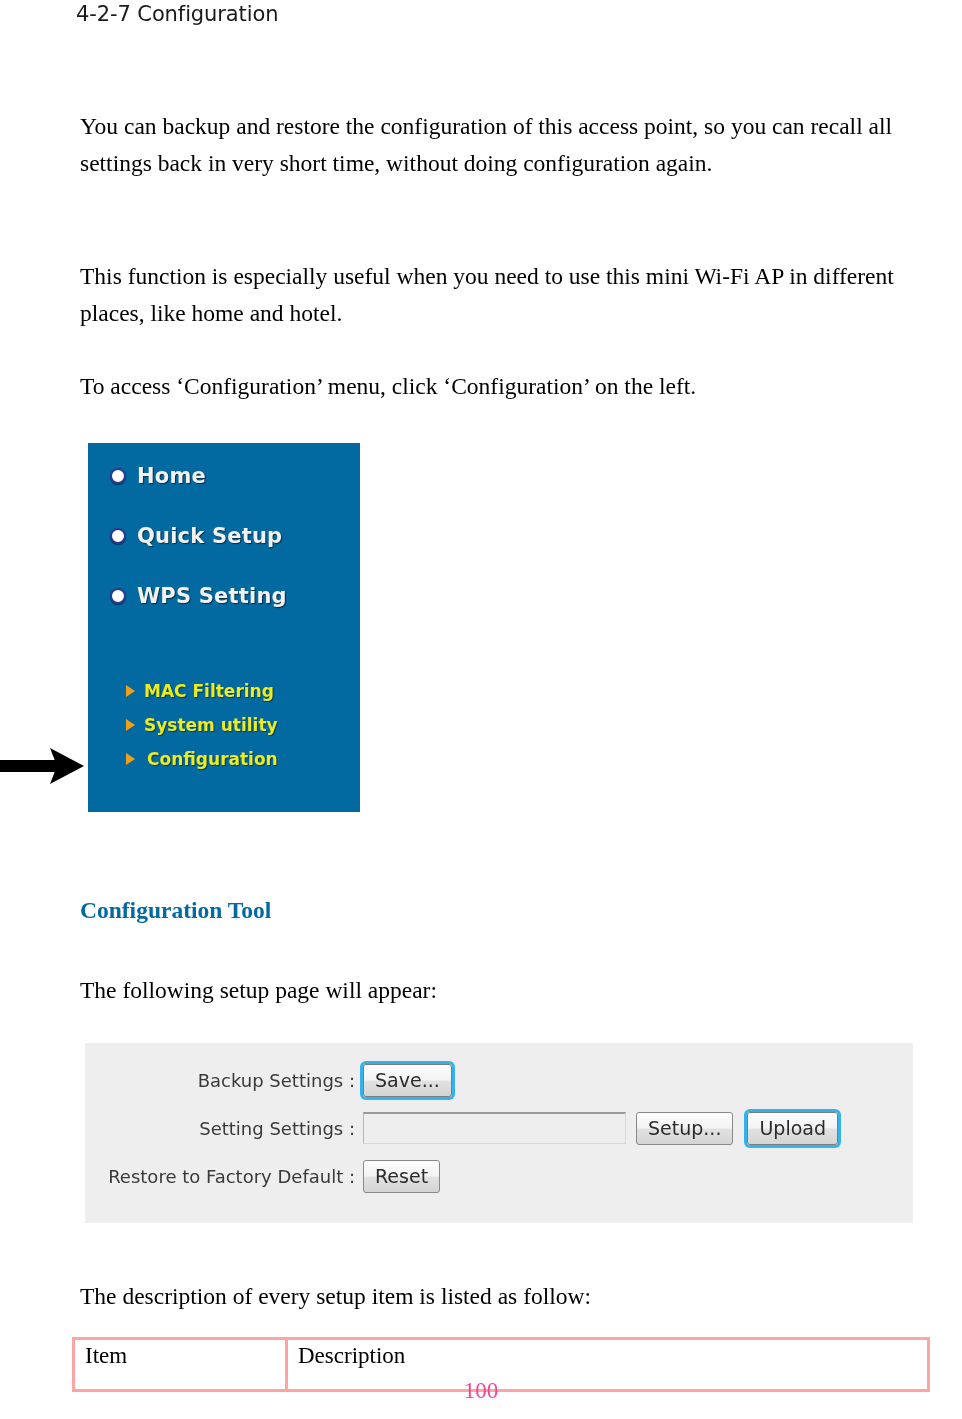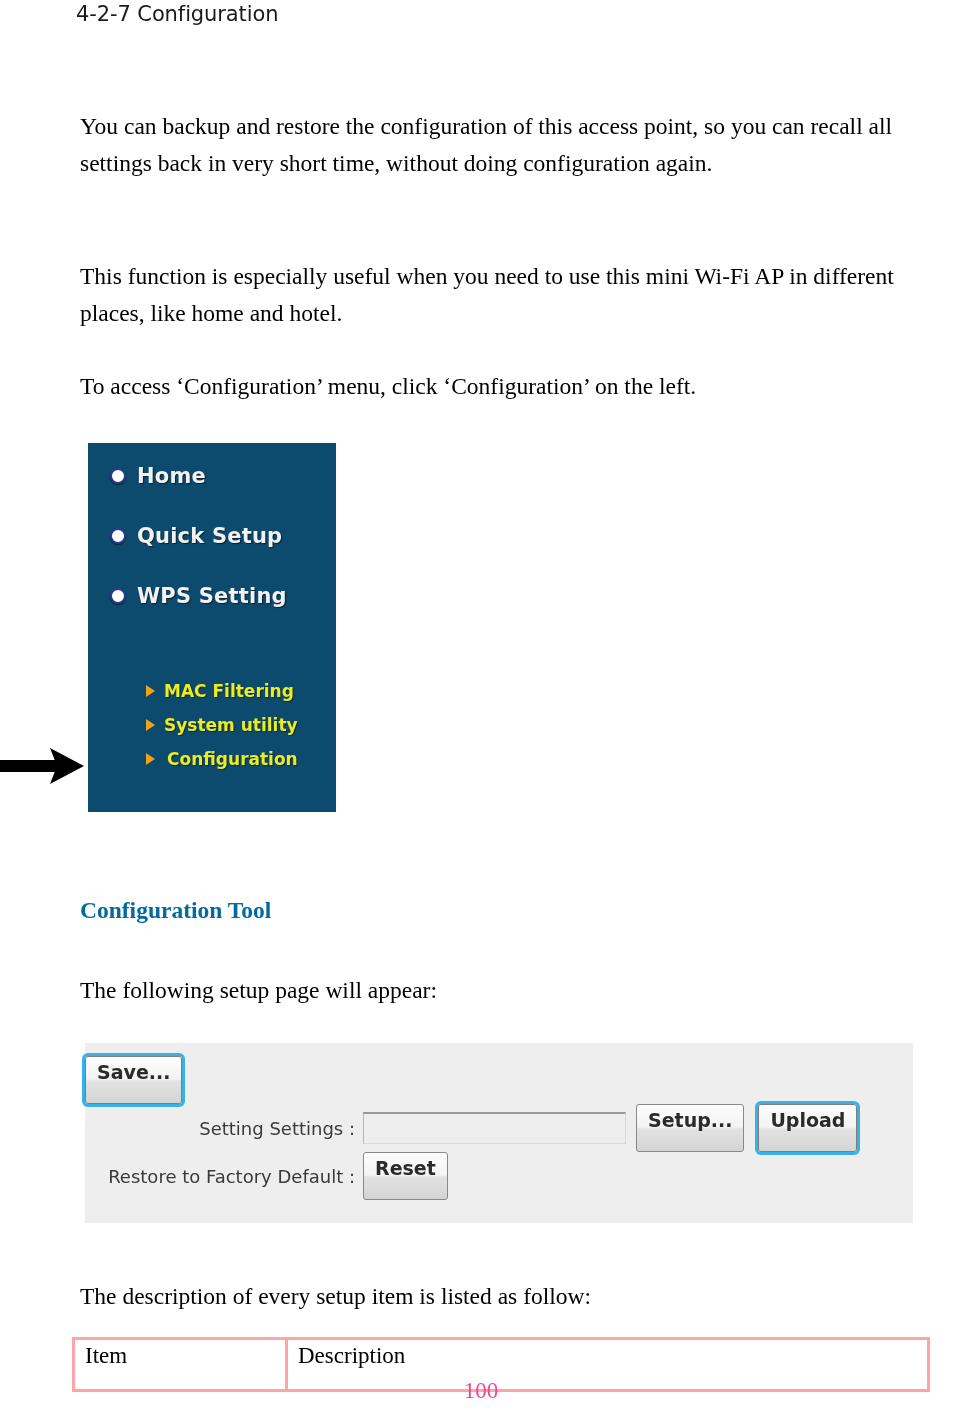--- a/index.html
+++ b/index.html
@@ -51,23 +51,23 @@
     font-size: 23.5px;
     font-weight: bold;
     color: #0369a1;
   }
 
   
   .nav-shot {
     position: absolute;
     left: 88px;
     top: 443px;
-    width: 248px;
+    width: 272px;
     height: 369px;
-    background: #0c4a6e;
+    background: #0369a1;
     font-family: "DejaVu Sans", sans-serif;
     box-sizing: border-box;
   }
   .nav-top-item {
     position: absolute;
     left: 22px;
     display: flex;
     align-items: center;
     gap: 11px;
     height: 26px;
@@ -108,21 +108,20 @@
   #nav-wps       { top: 140px; }
   #nav-advanced  { top: 200px; }
 
   .nav-sub-item {
     position: absolute;
     left: 38px;
     display: flex;
     align-items: center;
     gap: 9px;
     height: 22px;
-    margin-left: 20px;
   }
   .nav-sub-item .label {
     font-size: 17px;
     font-weight: bold;
     color: #ecec1f;
     text-shadow: 1px 1px 1px rgba(0,0,0,.45);
     white-space: nowrap;
   }
   .tri {
     width: 0;
@@ -175,26 +174,25 @@
     white-space: nowrap;
   }
 
   .btn {
     font-family: "DejaVu Sans", sans-serif;
     font-size: 19px;
     color: #2b2b2b;
     background: linear-gradient(to bottom, #fdfdfd 0%, #f3f3f3 48%, #e2e2e2 52%, #d4d4d4 100%);
     border: 1px solid #888;
     border-radius: 3px;
-    padding: 2px 11px 18px 11px;
+    padding: 2px 11px 3px 11px;
     line-height: 26px;
     white-space: nowrap;
     box-sizing: border-box;
     cursor: default;
-    font-weight: bold;
   }
   .btn.focused {
     box-shadow: 0 0 0 3px #35b2e8;
     border-color: #7d7d7d;
   }
 
   .cfg-input {
     width: 263px;
     height: 32px;
     background: #eeeeee;
@@ -286,20 +284,21 @@
   <polygon points="50,8 84,26 50,44 57,26" fill="#000000"></polygon>
 </svg>
 
 <div class="section-heading">Configuration Tool</div>
 
 <div class="para" id="para-4">The following setup page will appear:</div>
 
 <div class="cfg-panel">
 
   <div class="cfg-row" id="cfg-row-backup">
+    <span class="cfg-label">Backup Settings :</span>
     <button class="btn focused">Save...</button>
   </div>
 
   <div class="cfg-row" id="cfg-row-restore">
     <span class="cfg-label">Setting Settings :</span>
     <input class="cfg-input" type="text" placeholder="" style="">
     <button class="btn">Setup...</button>
     <span style="display:inline-block;width:14px"></span>
     <button class="btn focused">Upload</button>
   </div>

